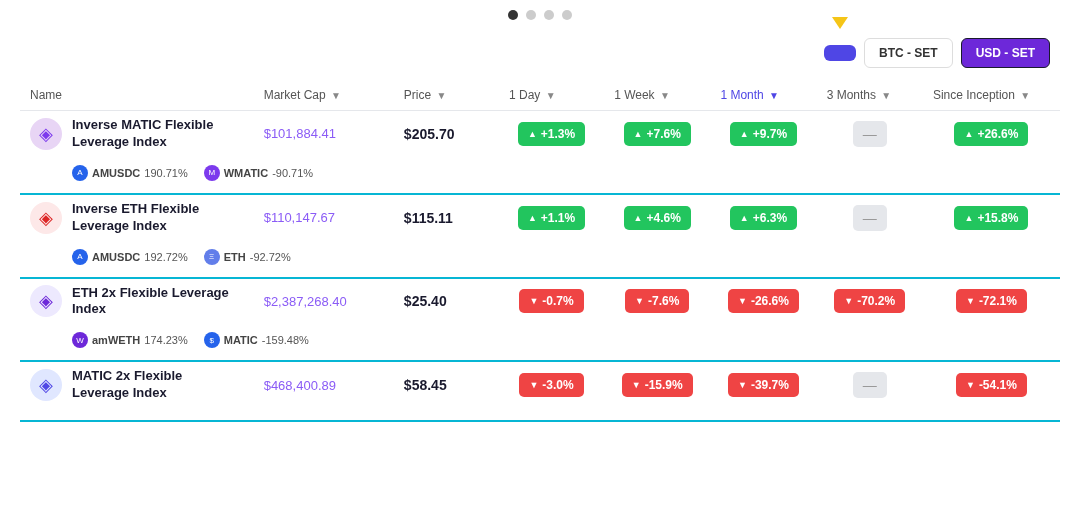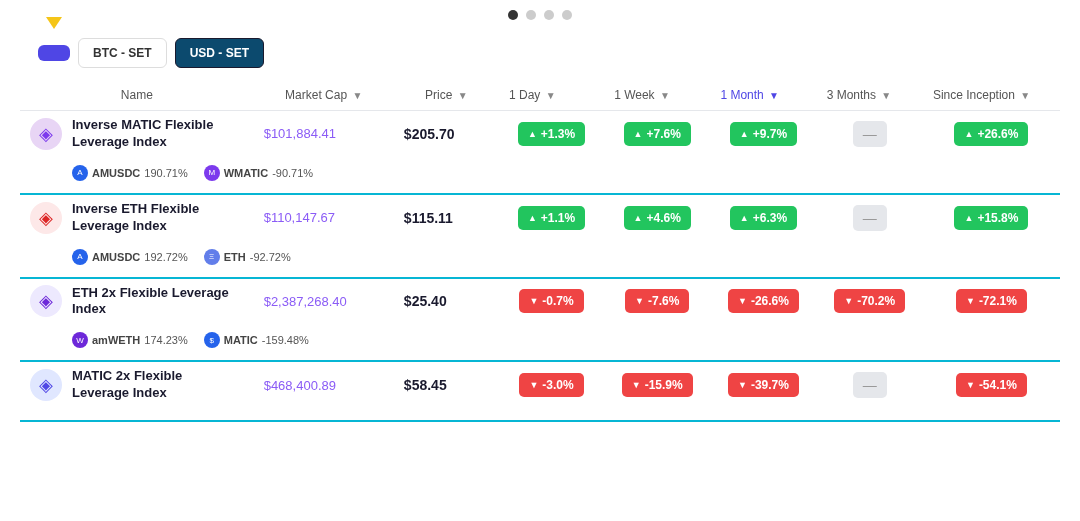--- a/index.html
+++ b/index.html
@@ -2,45 +2,45 @@
 <html><head>
   <meta charset="utf-8">
   <style>
     * { box-sizing: border-box; margin: 0; padding: 0; }
     body { font-family: -apple-system, BlinkMacSystemFont, 'Segoe UI', sans-serif; background: #fff; color: #333; font-size: 13px; }
 
     .top-dots { display: flex; justify-content: center; gap: 8px; padding: 10px 0 8px; }
     .dot { width: 10px; height: 10px; border-radius: 50%; background: #ccc; }
     .dot.active { background: #333; }
 
-    .page-header { display: flex; align-items: center; justify-content: flex-start; padding: 10px 30px 12px; margin-left: 8px; }
+    .page-header { display: flex; align-items: center; justify-content: flex-end; padding: 10px 30px 12px; }
     .page-title { font-size: 22px; font-weight: 700; color: #1a1a2e; }
     .header-right { display: flex; align-items: center; gap: 8px; }
 
     .btn-create { background: #4f46e5; color: #fff; border: none; border-radius: 6px; padding: 8px 16px; font-size: 13px; font-weight: 600; cursor: pointer; }
     .btn-set { background: #fff; color: #333; border: 1.5px solid #ddd; border-radius: 6px; padding: 7px 14px; font-size: 12px; font-weight: 600; cursor: pointer; }
-    .btn-set.active { background: #0c4a6e; color: #fff; border-color: #1a1a2e; }
+    .btn-set.active { background: #6d28d9; color: #fff; border-color: #1a1a2e; }
 
     .arrow-indicator { position: relative; }
     .arrow-indicator::after {
       content: '';
       position: absolute;
       top: -28px;
       left: 50%;
       transform: translateX(-50%);
       width: 0; height: 0;
       border-left: 8px solid transparent;
       border-right: 8px solid transparent;
       border-top: 12px solid #f5c518;
     }
 
     .table-container { padding: 0 20px; }
     table { width: 100%; border-collapse: collapse; }
     thead tr { border-bottom: 1.5px solid #e5e7eb; }
-    thead th { padding: 8px 10px; text-align: center; color: #555; font-size: 12px; font-weight: 500; white-space: nowrap; }
+    thead th { padding: 8px 10px; text-align: left; color: #555; font-size: 12px; font-weight: 500; white-space: nowrap; }
     thead th.active-col { color: #4f46e5; font-weight: 400; }
     .sort-arrow { font-size: 10px; margin-left: 2px; color: #888; }
     .active-col .sort-arrow { color: #4f46e5; }
 
     tbody tr.main-row { border-bottom: none; }
     tbody tr.sub-row { border-bottom: 2px solid #06b6d4; }
     tbody tr.sub-row:last-child { border-bottom: 2px solid #06b6d4; }
 
     td { padding: 6px 10px; vertical-align: middle; }
     .asset-cell { display: flex; align-items: center; gap: 10px; }

